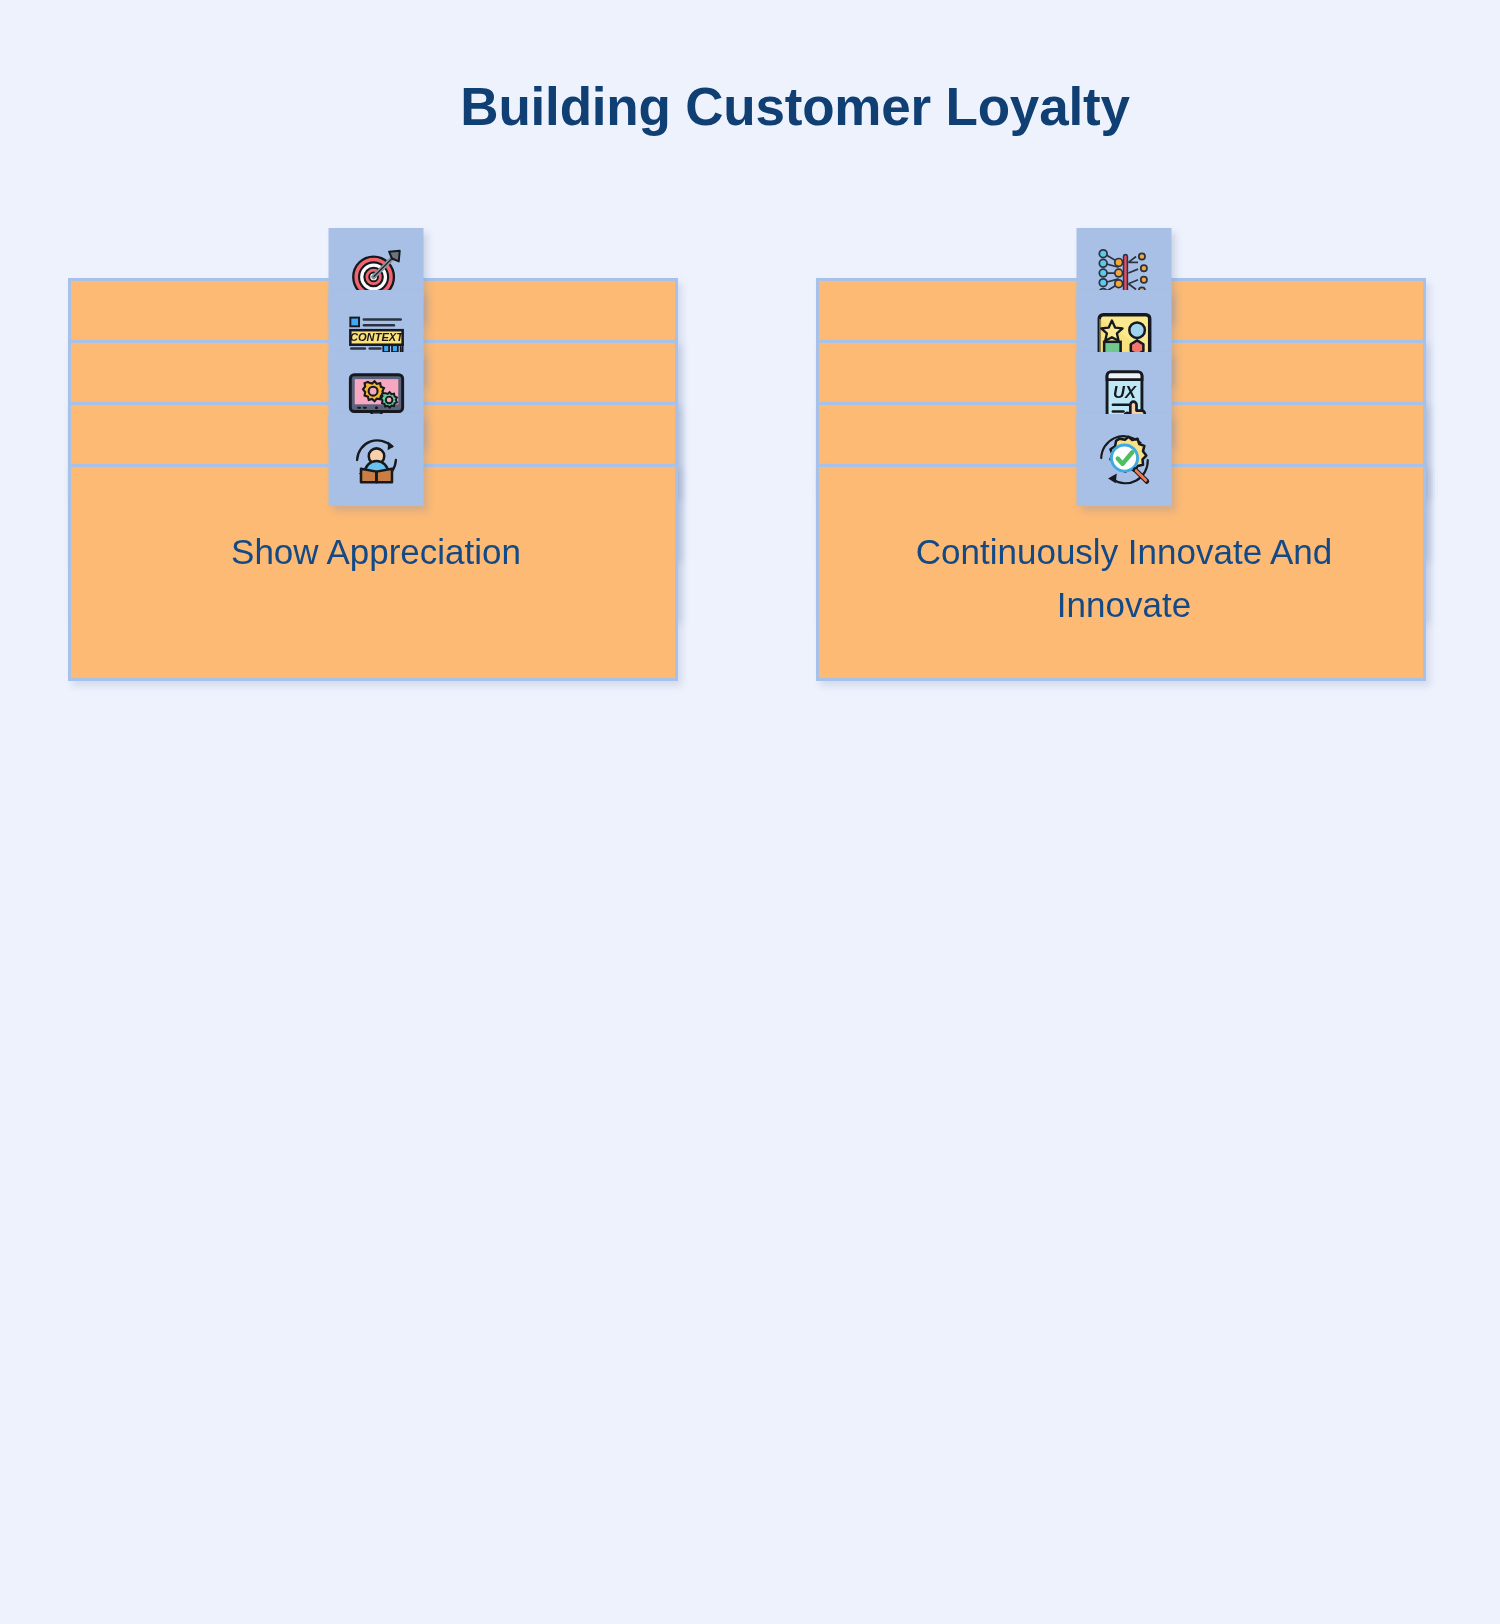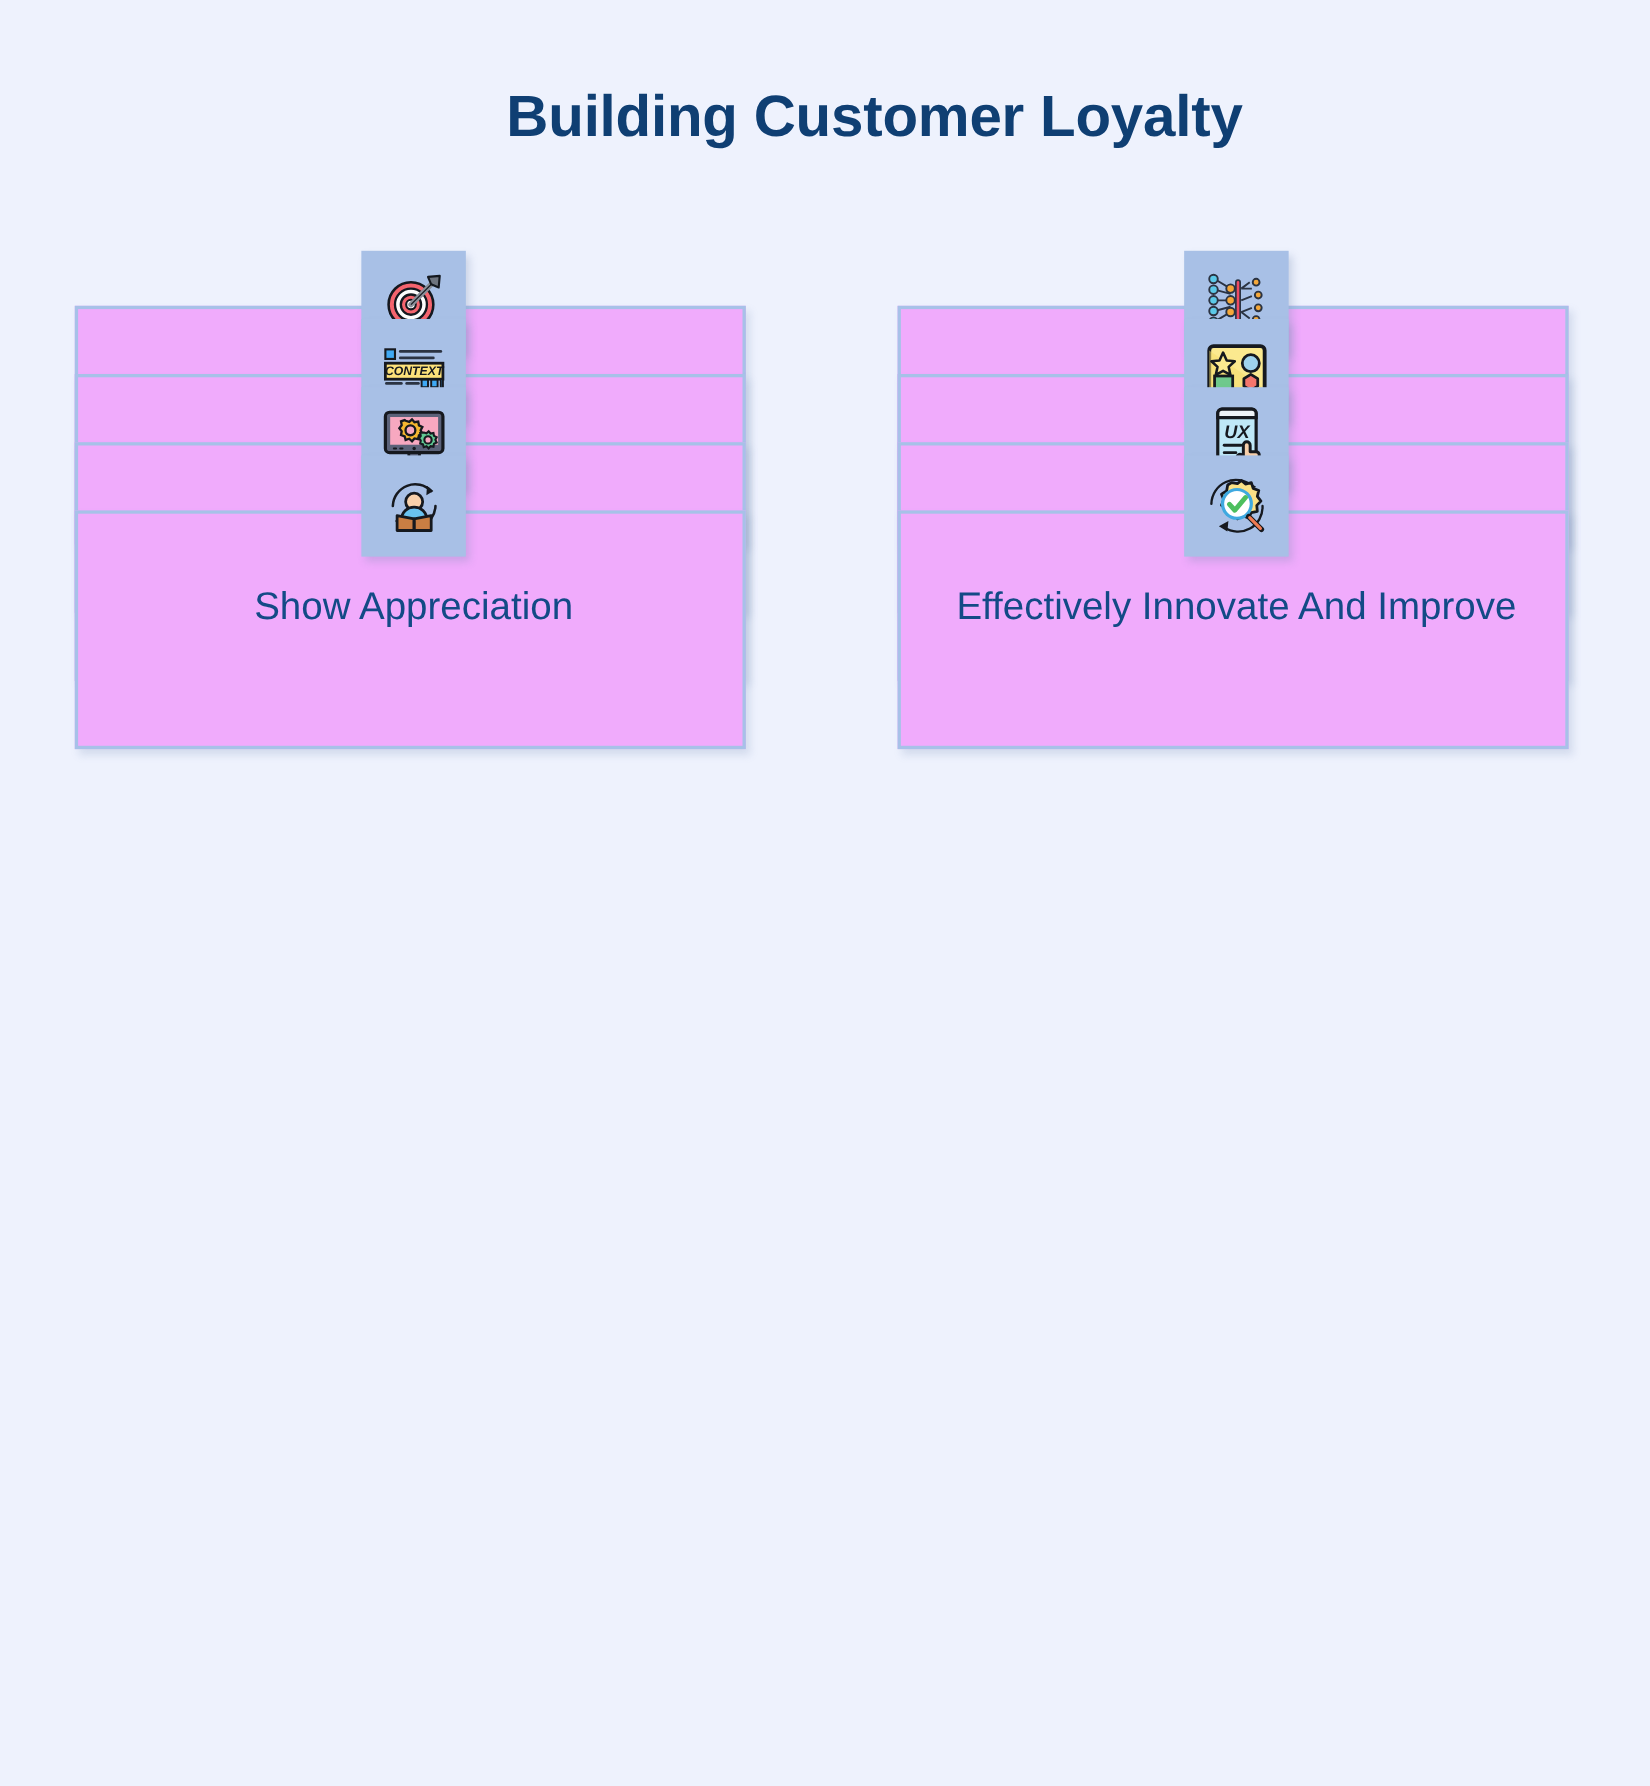--- a/index.html
+++ b/index.html
@@ -48,21 +48,21 @@
     position: relative;
     width: 616px;
   }
 
   .card {
     position: absolute;
     top: 50px;
     left: 0;
     width: 610px;
     height: 217px;
-    background: #f0abfc;
+    background: #fdba74;
     border: 3px solid #a7c1e8;
     box-sizing: border-box;
     box-shadow: 4px 5px 7px rgba(120, 140, 180, 0.22);
   }
 
   .card-label {
     position: absolute;
     top: 58px;
     left: 26px;
     width: 558px;
@@ -263,21 +263,21 @@
           <path d="M20 45 a12 12 0 0 1 24 0 Z" fill="#69c2f0" stroke="#16191f" stroke-width="2.6" stroke-linejoin="round"></path>
           <path d="M32 44 L16 41 v14 h16 Z" fill="#c97e43" stroke="#16191f" stroke-width="2.6" stroke-linejoin="round"></path>
           <path d="M32 44 L48 41 v14 H32 Z" fill="#c97e43" stroke="#16191f" stroke-width="2.6" stroke-linejoin="round"></path>
           <path d="M32 44 v11" stroke="#16191f" stroke-width="2.4"></path>
         </svg>
       </div>
     </div>
 
     <div class="cell">
       <div class="card">
-        <div class="card-label">Effectively Innovate And Improve</div>
+        <div class="card-label">Continuously Innovate And Innovate</div>
       </div>
       <div class="badge">
         <svg width="62" height="62" viewBox="0 0 64 64">
           <g stroke="#16191f" stroke-width="2.2" fill="none" stroke-linecap="round">
             <path d="M8 30 A23 23 0 0 1 46 13"></path>
             <path d="M56 32 A23 23 0 0 1 20 52"></path>
           </g>
           <path d="M42 9 L50 14 L41 19 Z" fill="#16191f"></path>
           <path d="M23 56 L15 51 L24 46 Z" fill="#16191f"></path>
           <path d="M29 11 l5.5 1.1 3.7-3.1 3.8 3.4 5.5-1.3 1.7 5.4 5.3 1.9-1.4 5.5 3.4 4.5-3.9 4 .5 5.6-5.6 1.2-2.7 4.9-5.3-1.9-4.9 2.8-3.6-4.3-5.7 .2-1-5.6-4.8-3 2.1-5.2-2.1-5.2 4.8-3 1-5.6z" transform="translate(-2,-1)" fill="#fbe186" stroke="#16191f" stroke-width="2.6" stroke-linejoin="round"></path>

